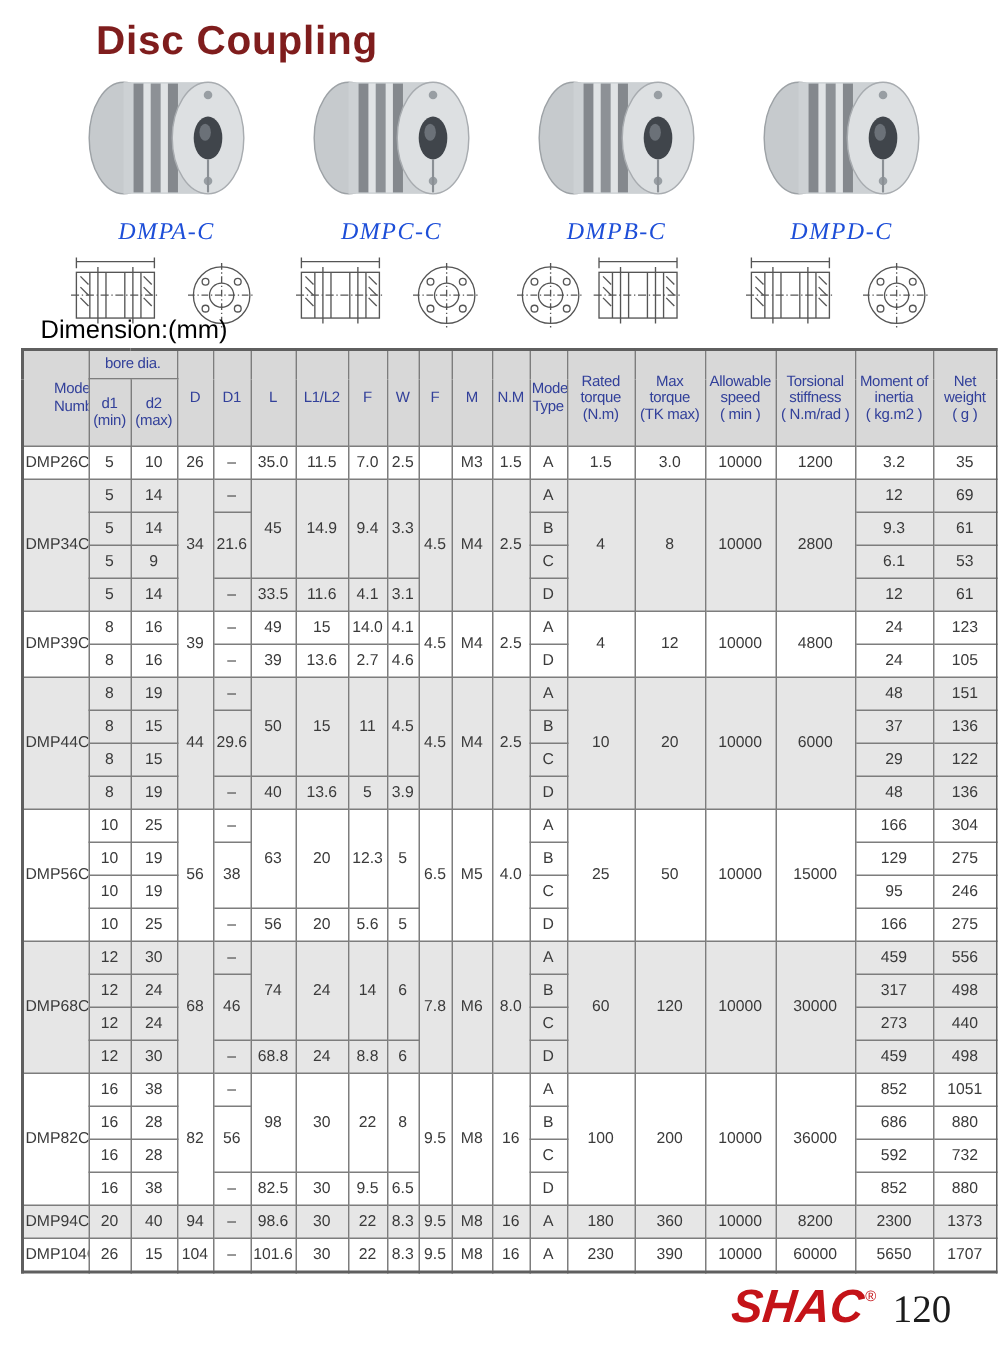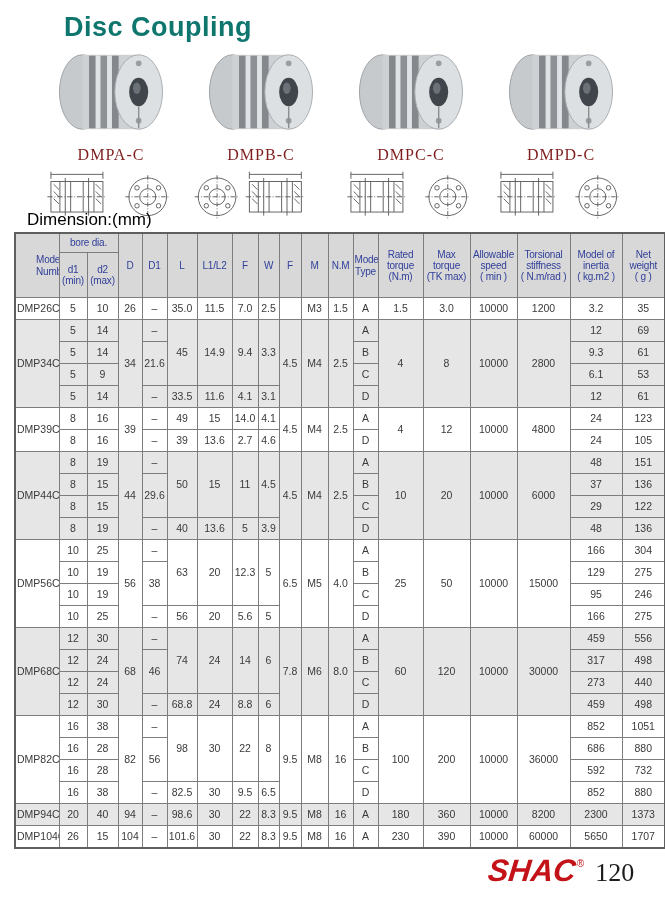--- a/index.html
+++ b/index.html
@@ -2,31 +2,31 @@
 <html><head>
 <meta charset="utf-8">
 <style>
   html,body { margin:0; padding:0; }
   body {
     width:665px; height:899px; background:#ffffff; position:relative;
     font-family:"Liberation Sans", sans-serif; overflow:hidden;
   }
   .page-title {
     position:absolute; left:64px; top:12px;
-    font-size:27px; font-weight:bold; color:#0f766e; letter-spacing:0.5px;
+    font-size:27px; font-weight:bold; color:#7f1d1d; letter-spacing:0.5px;
   }
   .products {
     position:absolute; left:40px; top:44px; width:592px;
     display:flex; justify-content:space-between;
   }
   .product-col { width:142px; display:flex; flex-direction:column; align-items:center; }
   .photo svg { width:126px; height:96px; display:block; }
   .product-label {
-    font-family:"Liberation Serif", serif; font-size:16px; color:#7f1d1d;
-    margin-top:6px; letter-spacing:1px;
+    font-family:"Liberation Serif", serif; font-size:16px; color:#1d4ed8;
+    margin-top:6px; letter-spacing:1px;font-style:italic;
   }
   .drawing svg { width:146px; height:52px; display:block; margin-top:5px; }
   .dimension-label {
     position:absolute; left:27px; top:210px; font-size:17px; color:#000;
   }
   .table-wrap { position:absolute; left:14px; top:232px; width:651px; }
   table.dim {
     border-collapse:collapse; table-layout:fixed; width:650px;
     border:2px solid #5f5f5f;
   }
@@ -127,20 +127,73 @@
           <rect x="62" y="12" width="5" height="76" fill="#e0e3e5"></rect>
           <rect x="67" y="12" width="7" height="76" fill="#84888d"></rect>
           <ellipse cx="95" cy="50" rx="25" ry="39" fill="#dde0e2" stroke="#a8acb0" stroke-width="1"></ellipse>
           <ellipse cx="95" cy="50" rx="10" ry="15" fill="#40454b"></ellipse>
           <ellipse cx="93" cy="46" rx="4" ry="6" fill="#6b7178"></ellipse>
           <circle cx="95" cy="20" r="3" fill="#989ea3"></circle>
           <circle cx="95" cy="80" r="3" fill="#989ea3"></circle>
           <line x1="95" y1="65" x2="95" y2="88" stroke="#8a8f94" stroke-width="1.5"></line>
         </svg>
       </div>
+      <div class="product-label">DMPC-C</div>
+      <div class="drawing">
+        <svg viewBox="0 0 150 58">
+          <g stroke="#555" fill="none" stroke-width="1">
+            <rect x="8" y="14" width="58" height="34"></rect>
+            <line x1="18" y1="14" x2="18" y2="48"></line>
+            <line x1="24" y1="10" x2="24" y2="52"></line>
+            <line x1="30" y1="14" x2="30" y2="48"></line>
+            <line x1="44" y1="14" x2="44" y2="48"></line>
+            <line x1="50" y1="10" x2="50" y2="52"></line>
+            <line x1="56" y1="14" x2="56" y2="48"></line>
+            <line x1="4" y1="31" x2="70" y2="31" stroke-dasharray="6 2 1 2"></line>
+            <line x1="8" y1="6" x2="66" y2="6"></line>
+            <line x1="8" y1="3" x2="8" y2="11"></line>
+            <line x1="66" y1="3" x2="66" y2="11"></line>
+            <line x1="11" y1="17" x2="17" y2="23"></line>
+            <line x1="11" y1="25" x2="17" y2="31"></line>
+            <line x1="11" y1="33" x2="17" y2="39"></line>
+            <line x1="58" y1="17" x2="64" y2="23"></line>
+            <line x1="58" y1="25" x2="64" y2="31"></line>
+            <line x1="58" y1="33" x2="64" y2="39"></line>
+          </g>
+          <g stroke="#555" fill="none" stroke-width="1">
+            <circle cx="116" cy="31" r="21"></circle>
+            <circle cx="116" cy="31" r="9"></circle>
+            <circle cx="104" cy="21" r="2.5"></circle>
+            <circle cx="128" cy="21" r="2.5"></circle>
+            <circle cx="104" cy="41" r="2.5"></circle>
+            <circle cx="128" cy="41" r="2.5"></circle>
+            <line x1="91" y1="31" x2="141" y2="31" stroke-dasharray="5 2 1 2"></line>
+            <line x1="116" y1="7" x2="116" y2="55" stroke-dasharray="5 2 1 2"></line>
+          </g>
+        </svg>
+      </div>
+    </div>
+    <div class="product-col">
+      <div class="photo">
+        <svg viewBox="0 0 132 100">
+          <ellipse cx="36" cy="50" rx="24" ry="39" fill="#c6cacd" stroke="#9da2a6" stroke-width="1"></ellipse>
+          <rect x="36" y="11" width="58" height="78" fill="#cdd1d4"></rect>
+          <rect x="43" y="12" width="7" height="76" fill="#84888d"></rect>
+          <rect x="50" y="12" width="5" height="76" fill="#e0e3e5"></rect>
+          <rect x="55" y="12" width="7" height="76" fill="#8d9196"></rect>
+          <rect x="62" y="12" width="5" height="76" fill="#e0e3e5"></rect>
+          <rect x="67" y="12" width="7" height="76" fill="#84888d"></rect>
+          <ellipse cx="95" cy="50" rx="25" ry="39" fill="#dde0e2" stroke="#a8acb0" stroke-width="1"></ellipse>
+          <ellipse cx="95" cy="50" rx="10" ry="15" fill="#40454b"></ellipse>
+          <ellipse cx="93" cy="46" rx="4" ry="6" fill="#6b7178"></ellipse>
+          <circle cx="95" cy="20" r="3" fill="#989ea3"></circle>
+          <circle cx="95" cy="80" r="3" fill="#989ea3"></circle>
+          <line x1="95" y1="65" x2="95" y2="88" stroke="#8a8f94" stroke-width="1.5"></line>
+        </svg>
+      </div>
       <div class="product-label">DMPB-C</div>
       <div class="drawing">
         <svg viewBox="0 0 150 58">
           <g stroke="#555" fill="none" stroke-width="1">
             <circle cx="26" cy="31" r="21"></circle>
             <circle cx="26" cy="31" r="9"></circle>
             <circle cx="14" cy="21" r="2.5"></circle>
             <circle cx="38" cy="21" r="2.5"></circle>
             <circle cx="14" cy="41" r="2.5"></circle>
             <circle cx="38" cy="41" r="2.5"></circle>
@@ -158,73 +211,20 @@
             <line x1="58" y1="31" x2="124" y2="31" stroke-dasharray="6 2 1 2"></line>
             <line x1="62" y1="6" x2="120" y2="6"></line>
             <line x1="62" y1="3" x2="62" y2="11"></line>
             <line x1="120" y1="3" x2="120" y2="11"></line>
             <line x1="65" y1="17" x2="71" y2="23"></line>
             <line x1="65" y1="25" x2="71" y2="31"></line>
             <line x1="65" y1="33" x2="71" y2="39"></line>
             <line x1="112" y1="17" x2="118" y2="23"></line>
             <line x1="112" y1="25" x2="118" y2="31"></line>
             <line x1="112" y1="33" x2="118" y2="39"></line>
-          </g>
-        </svg>
-      </div>
-    </div>
-    <div class="product-col">
-      <div class="photo">
-        <svg viewBox="0 0 132 100">
-          <ellipse cx="36" cy="50" rx="24" ry="39" fill="#c6cacd" stroke="#9da2a6" stroke-width="1"></ellipse>
-          <rect x="36" y="11" width="58" height="78" fill="#cdd1d4"></rect>
-          <rect x="43" y="12" width="7" height="76" fill="#84888d"></rect>
-          <rect x="50" y="12" width="5" height="76" fill="#e0e3e5"></rect>
-          <rect x="55" y="12" width="7" height="76" fill="#8d9196"></rect>
-          <rect x="62" y="12" width="5" height="76" fill="#e0e3e5"></rect>
-          <rect x="67" y="12" width="7" height="76" fill="#84888d"></rect>
-          <ellipse cx="95" cy="50" rx="25" ry="39" fill="#dde0e2" stroke="#a8acb0" stroke-width="1"></ellipse>
-          <ellipse cx="95" cy="50" rx="10" ry="15" fill="#40454b"></ellipse>
-          <ellipse cx="93" cy="46" rx="4" ry="6" fill="#6b7178"></ellipse>
-          <circle cx="95" cy="20" r="3" fill="#989ea3"></circle>
-          <circle cx="95" cy="80" r="3" fill="#989ea3"></circle>
-          <line x1="95" y1="65" x2="95" y2="88" stroke="#8a8f94" stroke-width="1.5"></line>
-        </svg>
-      </div>
-      <div class="product-label">DMPC-C</div>
-      <div class="drawing">
-        <svg viewBox="0 0 150 58">
-          <g stroke="#555" fill="none" stroke-width="1">
-            <rect x="8" y="14" width="58" height="34"></rect>
-            <line x1="18" y1="14" x2="18" y2="48"></line>
-            <line x1="24" y1="10" x2="24" y2="52"></line>
-            <line x1="30" y1="14" x2="30" y2="48"></line>
-            <line x1="44" y1="14" x2="44" y2="48"></line>
-            <line x1="50" y1="10" x2="50" y2="52"></line>
-            <line x1="56" y1="14" x2="56" y2="48"></line>
-            <line x1="4" y1="31" x2="70" y2="31" stroke-dasharray="6 2 1 2"></line>
-            <line x1="8" y1="6" x2="66" y2="6"></line>
-            <line x1="8" y1="3" x2="8" y2="11"></line>
-            <line x1="66" y1="3" x2="66" y2="11"></line>
-            <line x1="11" y1="17" x2="17" y2="23"></line>
-            <line x1="11" y1="25" x2="17" y2="31"></line>
-            <line x1="11" y1="33" x2="17" y2="39"></line>
-            <line x1="58" y1="17" x2="64" y2="23"></line>
-            <line x1="58" y1="25" x2="64" y2="31"></line>
-            <line x1="58" y1="33" x2="64" y2="39"></line>
-          </g>
-          <g stroke="#555" fill="none" stroke-width="1">
-            <circle cx="116" cy="31" r="21"></circle>
-            <circle cx="116" cy="31" r="9"></circle>
-            <circle cx="104" cy="21" r="2.5"></circle>
-            <circle cx="128" cy="21" r="2.5"></circle>
-            <circle cx="104" cy="41" r="2.5"></circle>
-            <circle cx="128" cy="41" r="2.5"></circle>
-            <line x1="91" y1="31" x2="141" y2="31" stroke-dasharray="5 2 1 2"></line>
-            <line x1="116" y1="7" x2="116" y2="55" stroke-dasharray="5 2 1 2"></line>
           </g>
         </svg>
       </div>
     </div>
     <div class="product-col">
       <div class="photo">
         <svg viewBox="0 0 132 100">
           <ellipse cx="36" cy="50" rx="24" ry="39" fill="#c6cacd" stroke="#9da2a6" stroke-width="1"></ellipse>
           <rect x="36" y="11" width="58" height="78" fill="#cdd1d4"></rect>
           <rect x="43" y="12" width="7" height="76" fill="#84888d"></rect>
@@ -323,21 +323,21 @@
 (N.m)</th>
           <th rowspan="2">Max
 torque
 (TK max)</th>
           <th rowspan="2">Allowable
 speed
 ( min )</th>
           <th rowspan="2">Torsional
 stiffness
 ( N.m/rad )</th>
-          <th rowspan="2">Model of
+          <th rowspan="2">Moment of
 inertia
 ( kg.m2 )</th>
           <th rowspan="2">Net
 weight
 ( g )</th>
         </tr>
         <tr>
           <th>d1
 (min)</th>
           <th>d2

